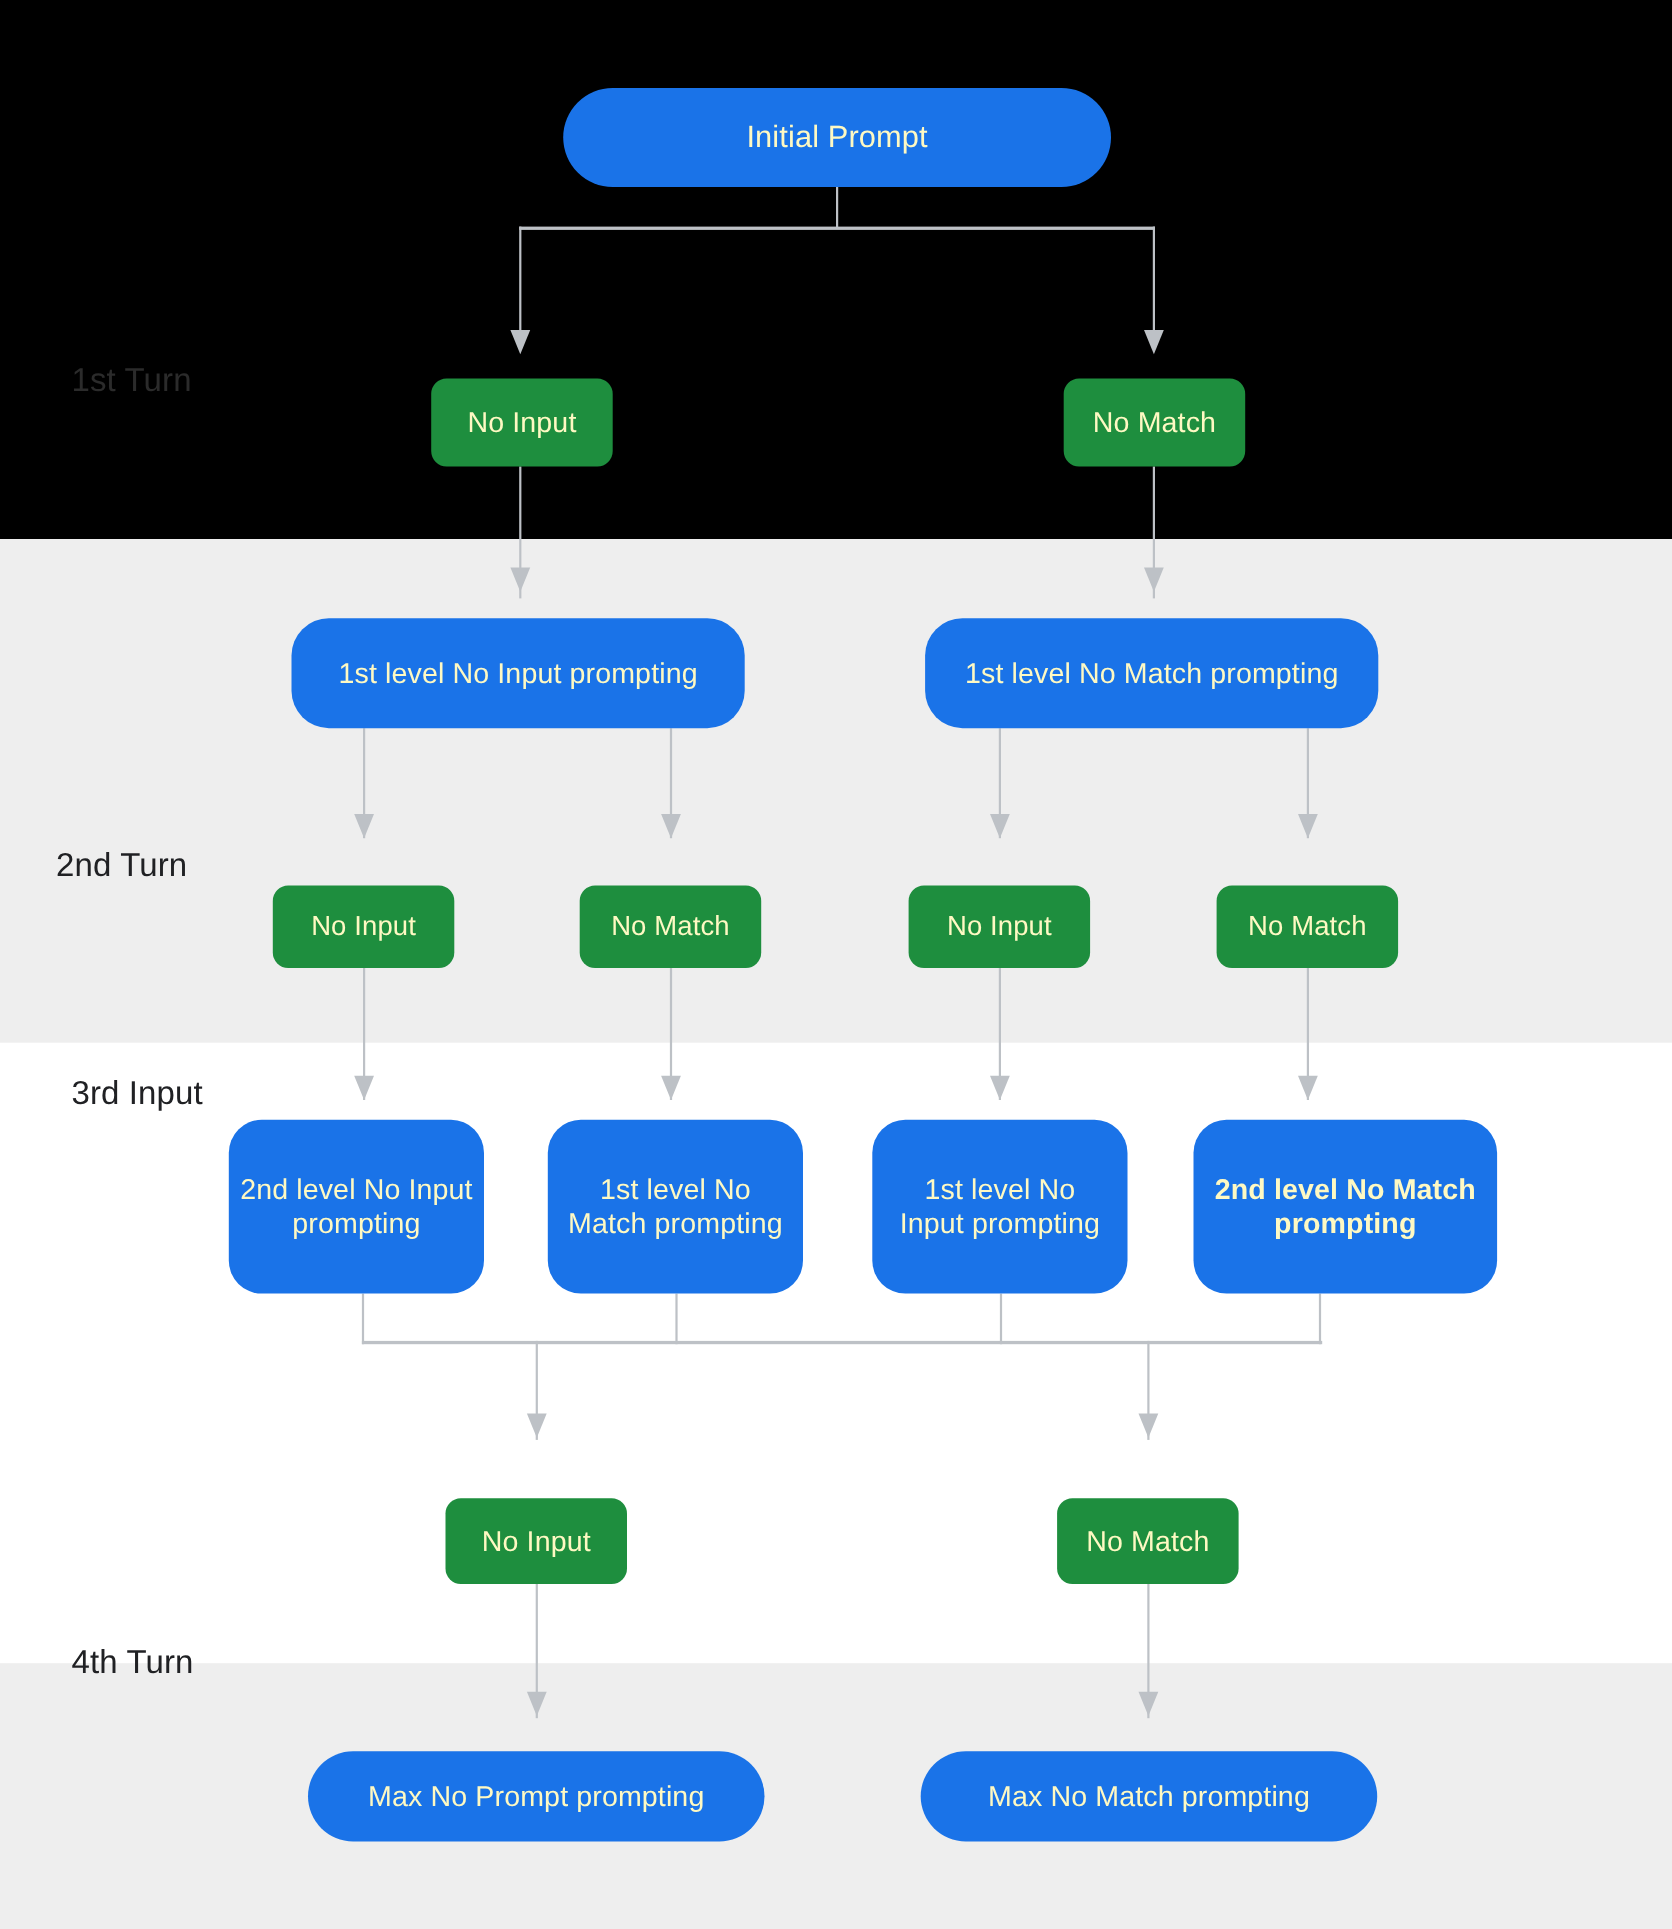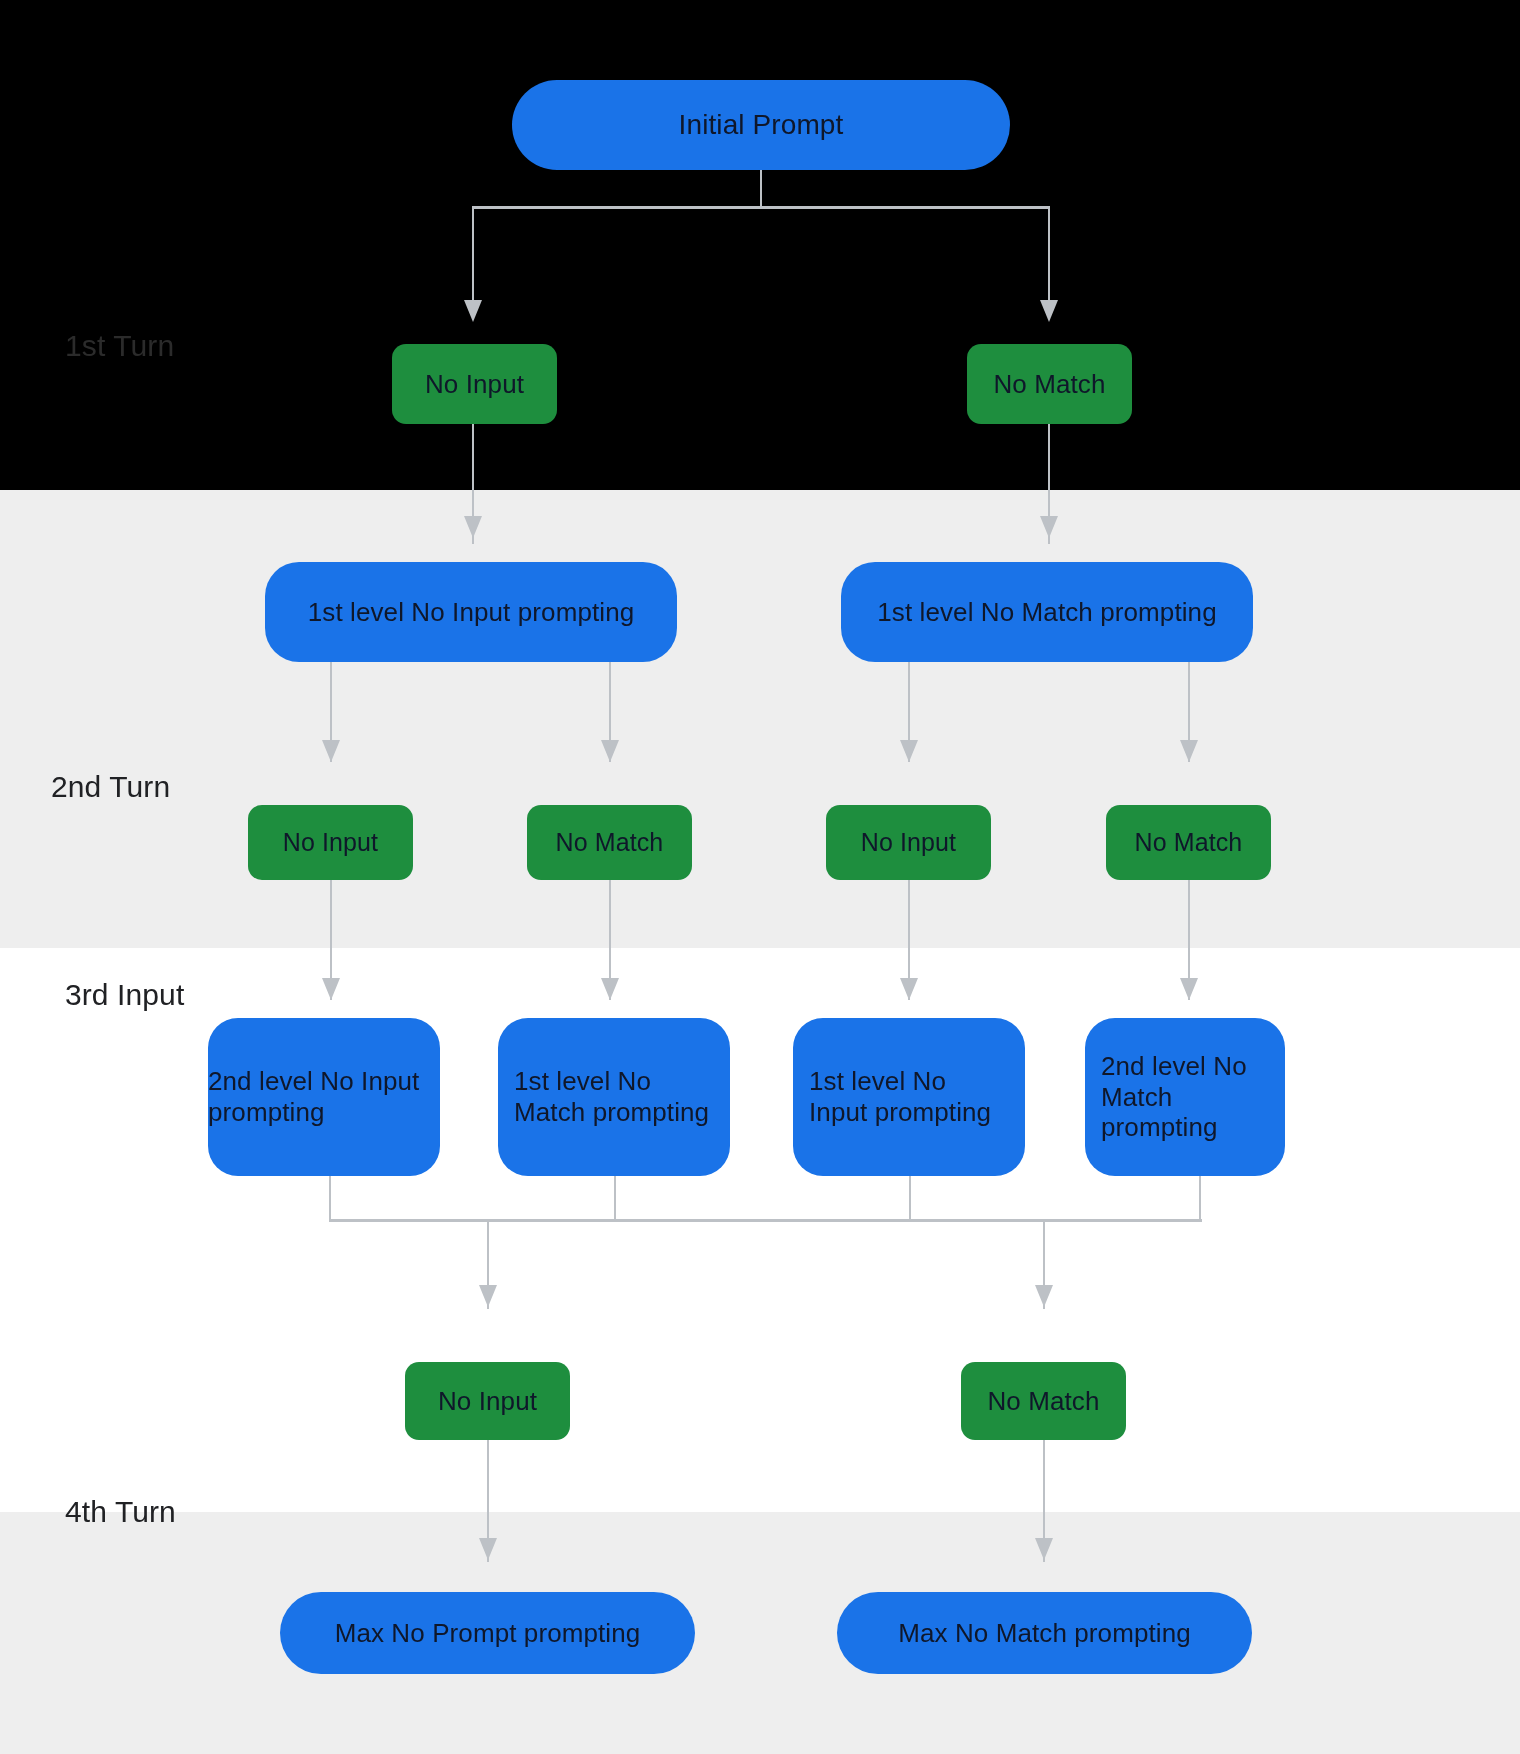--- a/index.html
+++ b/index.html
@@ -38,21 +38,22 @@
     white-space: nowrap;
   }
   .turn-label.on-dark { color: #2b2b2b; }
 
   
   .node {
     position: absolute;
     display: flex;
     align-items: center;
     justify-content: center;
-    color: #0f172a;
+    text-align: center;
+    color: #fef9c3;
     line-height: 1.18;
     font-weight: 400;
     letter-spacing: 0.1px;
     z-index: 5;
   }
   .node-blue { background: #1a73e8; }
   .node-green { background: #1e8e3e; }
   .r-pill  { border-radius: 48px; }
   .r-med   { border-radius: 14px; }
   .r-lg    { border-radius: 30px; }
@@ -130,21 +131,21 @@
   <div class="line vline" style="left:609px; top:880px; height:120px;"></div>
   <div class="arrow" style="left:601px; top:978px;"></div>
   <div class="line vline" style="left:908px; top:880px; height:120px;"></div>
   <div class="arrow" style="left:900px; top:978px;"></div>
   <div class="line vline" style="left:1188px; top:880px; height:120px;"></div>
   <div class="arrow" style="left:1180px; top:978px;"></div>
 
   <div class="node node-blue r-lg" style="left:208px; top:1018px; width:232px; height:158px; font-size:26px; padding:0 0;">2nd level No Input prompting</div>
   <div class="node node-blue r-lg" style="left:498px; top:1018px; width:232px; height:158px; font-size:26px; padding:0 16px;">1st level No Match prompting</div>
   <div class="node node-blue r-lg" style="left:793px; top:1018px; width:232px; height:158px; font-size:26px; padding:0 16px;">1st level No Input prompting</div>
-  <div class="node node-blue r-lg" style="left:1085px; top:1018px; width:200px; height:158px; font-size:26px; padding:0 16px;">2nd level No Match prompting</div>
+  <div class="node node-blue r-lg" style="left:1085px; top:1018px; width:276px; height:158px; font-size:26px; padding:0 16px;font-weight:bold;">2nd level No Match prompting</div>
 
   <div class="line vline" style="left:329px; top:1176px; height:46px;"></div>
   <div class="line vline" style="left:614px; top:1176px; height:46px;"></div>
   <div class="line vline" style="left:909px; top:1176px; height:46px;"></div>
   <div class="line vline" style="left:1199px; top:1176px; height:46px;"></div>
 
   <div class="line hline" style="left:329px; top:1219px; width:873px;"></div>
 
   <div class="line vline" style="left:487px; top:1219px; height:90px;"></div>
   <div class="arrow" style="left:479px; top:1285px;"></div>

